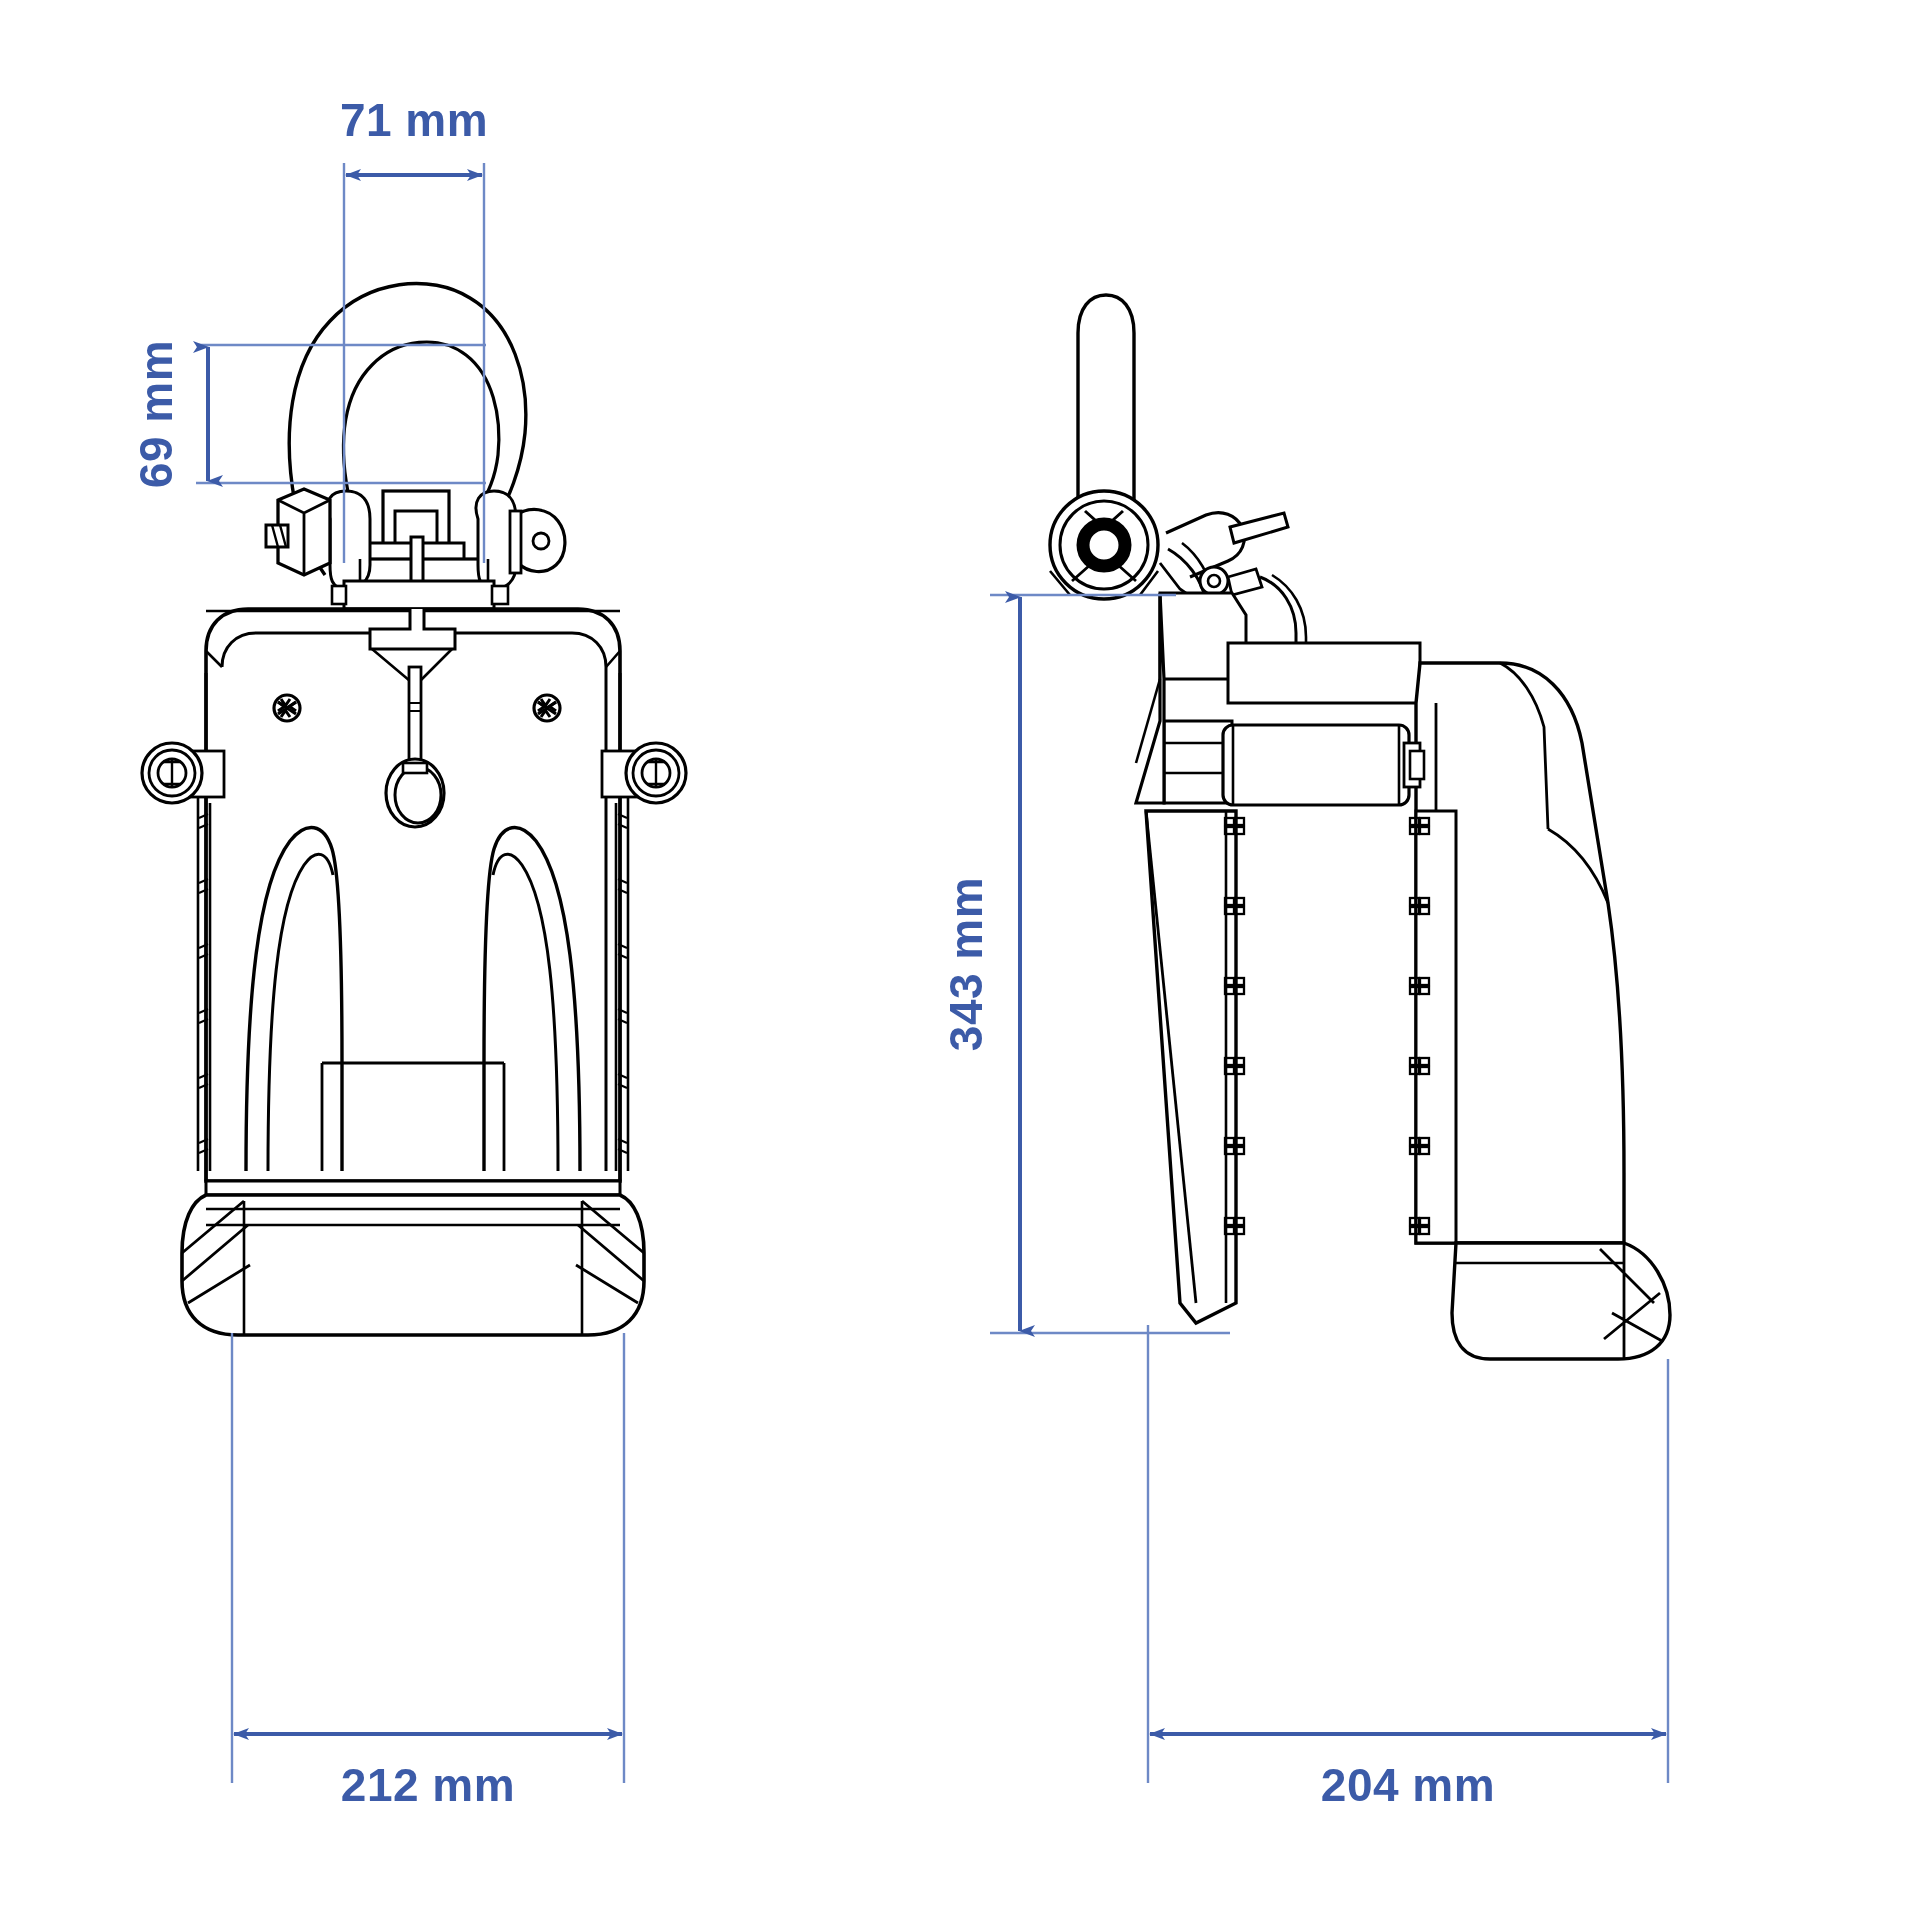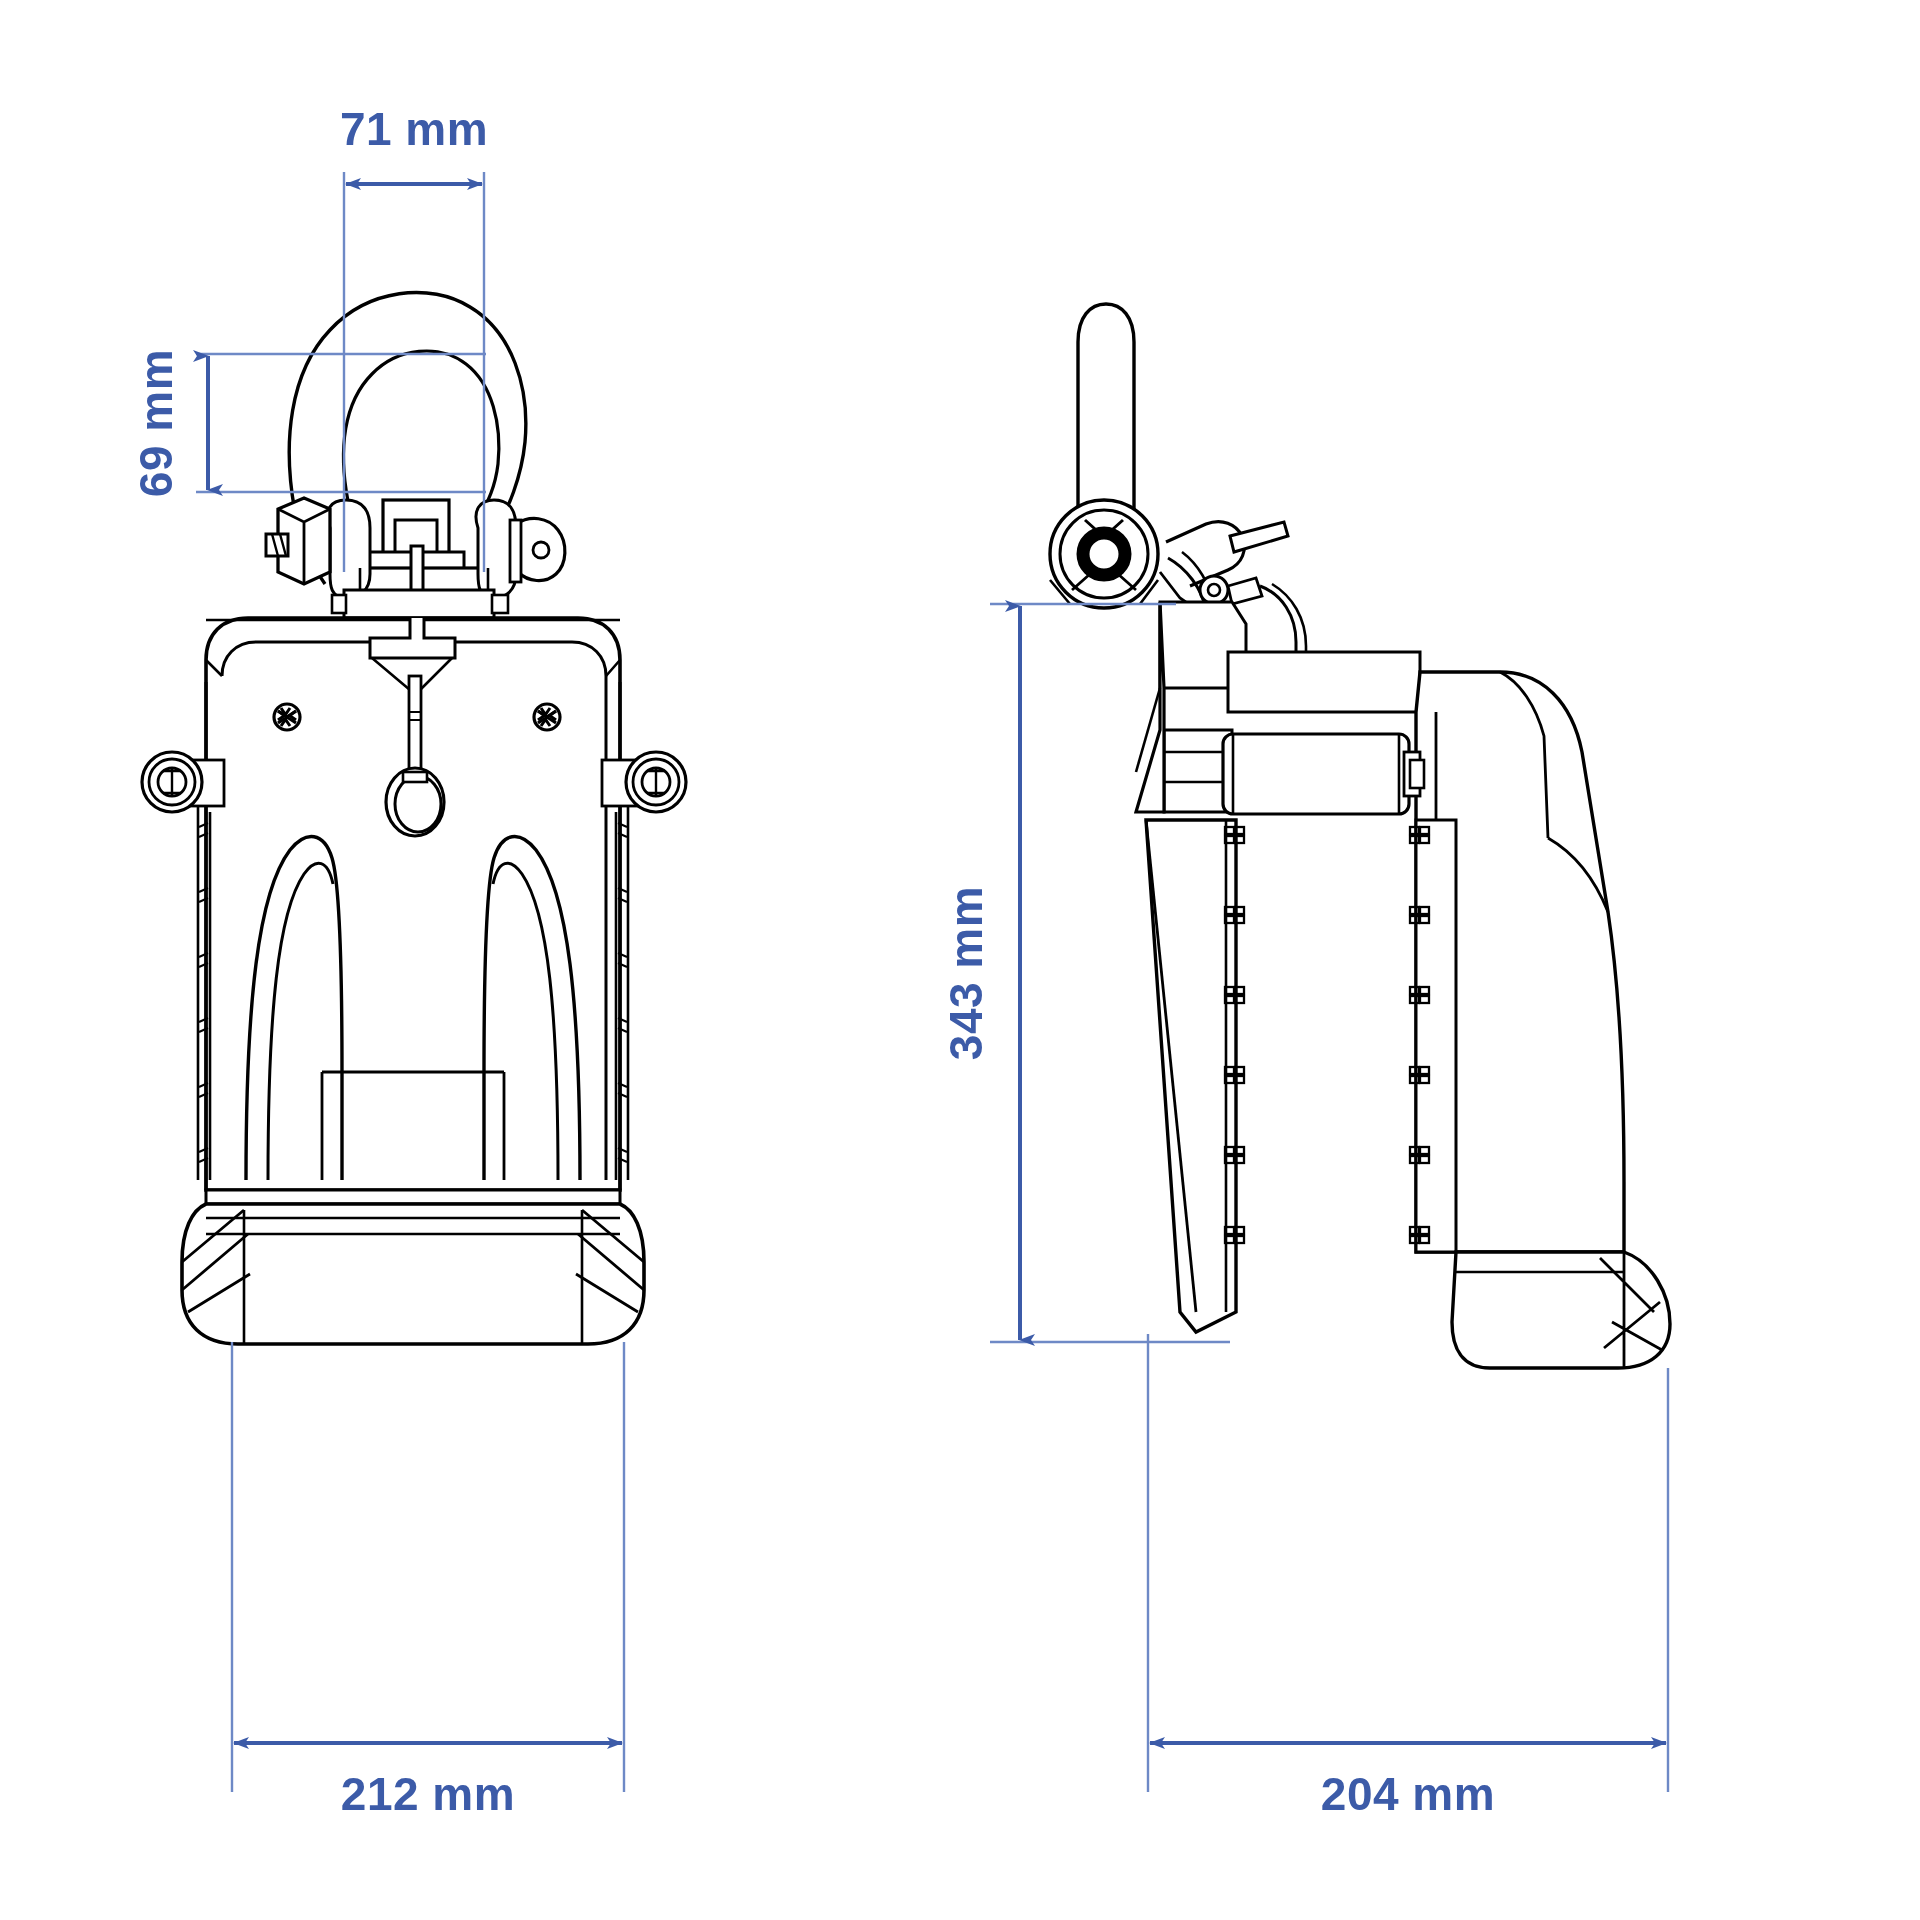--- a/index.html
+++ b/index.html
@@ -2,21 +2,21 @@
 <html><head>
 <meta charset="utf-8">
 <title>Technical Drawing</title>
 <style>
   html,body{margin:0;padding:0;background:#ffffff;}
   body{
     width:1920px;height:1920px;overflow:hidden;
     font-family:"Liberation Sans","DejaVu Sans",sans-serif;
     position:relative;
   }
-  #stage{position:absolute;left:0;top:12px;width:1920px;height:1884px;background:#b91c1c;}
+  #stage{position:absolute;left:0;top:3px;width:1920px;height:1884px;background:#b91c1c;}
   svg.canvas{position:absolute;left:0;top:0;width:1920px;height:1920px;display:block;}
   .dimtext{
     font-family:"Liberation Sans","DejaVu Sans",sans-serif;
     font-weight:bold;
     font-size:46px;
     letter-spacing:0.5px;
   }
 </style>
 </head>
 <body>

